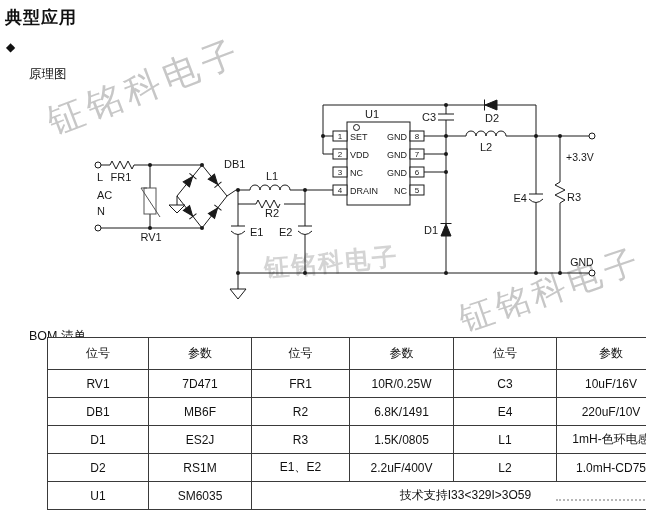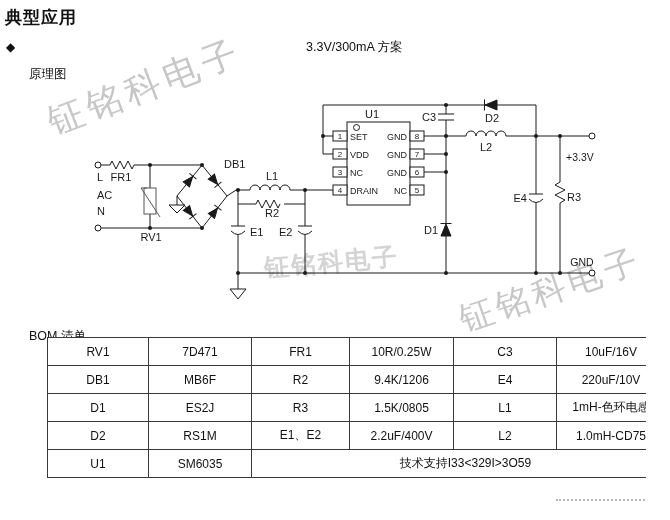--- a/index.html
+++ b/index.html
@@ -24,21 +24,20 @@
   .fademarks{left:556px;top:499px;width:112px;height:0;border-top:2px dotted #b7b7b7;z-index:1;}
   svg text{fill:#1a1a1a;font-family:"Liberation Sans",sans-serif;}
 </style>
 </head>
 <body>
 
 <div id="canvas">
 
   <div class="abs doc-title">典型应用</div>
   <div class="abs bullet">◆</div>
-  <div class="abs scheme">3.3V/300mA 方案</div>
   <div class="abs sublabel">原理图</div>
   <div class="abs bomlabel">BOM 清单</div>
 
   <div class="abs wm wm1">钲铭科电子</div>
   <div class="abs wm wm2">钲铭科电子</div>
   <div class="abs wm wm3">钲铭科电子</div>
 
   <svg id="schsvg" class="abs" width="670" height="225" viewBox="0 85 670 225">
     <g stroke="#1a1a1a" stroke-width="1" fill="none">
 
@@ -197,33 +196,41 @@
   <table class="bom">
     <colgroup>
         <col style="width:101px">
         <col style="width:103px">
         <col style="width:98px">
               <col style="width:104px">
         <col style="width:103px">
         <col style="width:109px">
       </colgroup>
     <tbody>
+        <tr class="hd">
+      <td>位号</td>
+      <td>参数</td>
+      <td>位号</td>
+      <td>参数</td>
+      <td>位号</td>
+      <td>参数</td>
+    </tr>
     <tr>
       <td>RV1</td>
           <td>7D471</td>
       <td>FR1</td>
           <td>10R/0.25W</td>
       <td>C3</td>
           <td>10uF/16V</td>
     </tr>
     <tr>
       <td>DB1</td>
           <td>MB6F</td>
       <td>R2</td>
-          <td>9.4K/1206</td>
+          <td>6.8K/1491</td>
       <td>E4</td>
           <td>220uF/10V</td>
     </tr>
     <tr>
       <td>D1</td>
           <td>ES2J</td>
       <td>R3</td>
           <td>1.5K/0805</td>
       <td>L1</td>
           <td>1mH-色环电感</td>

